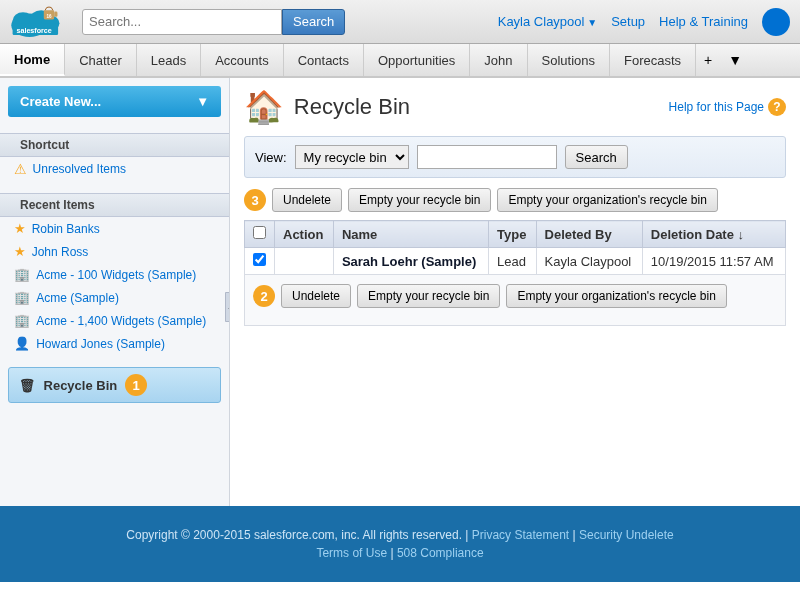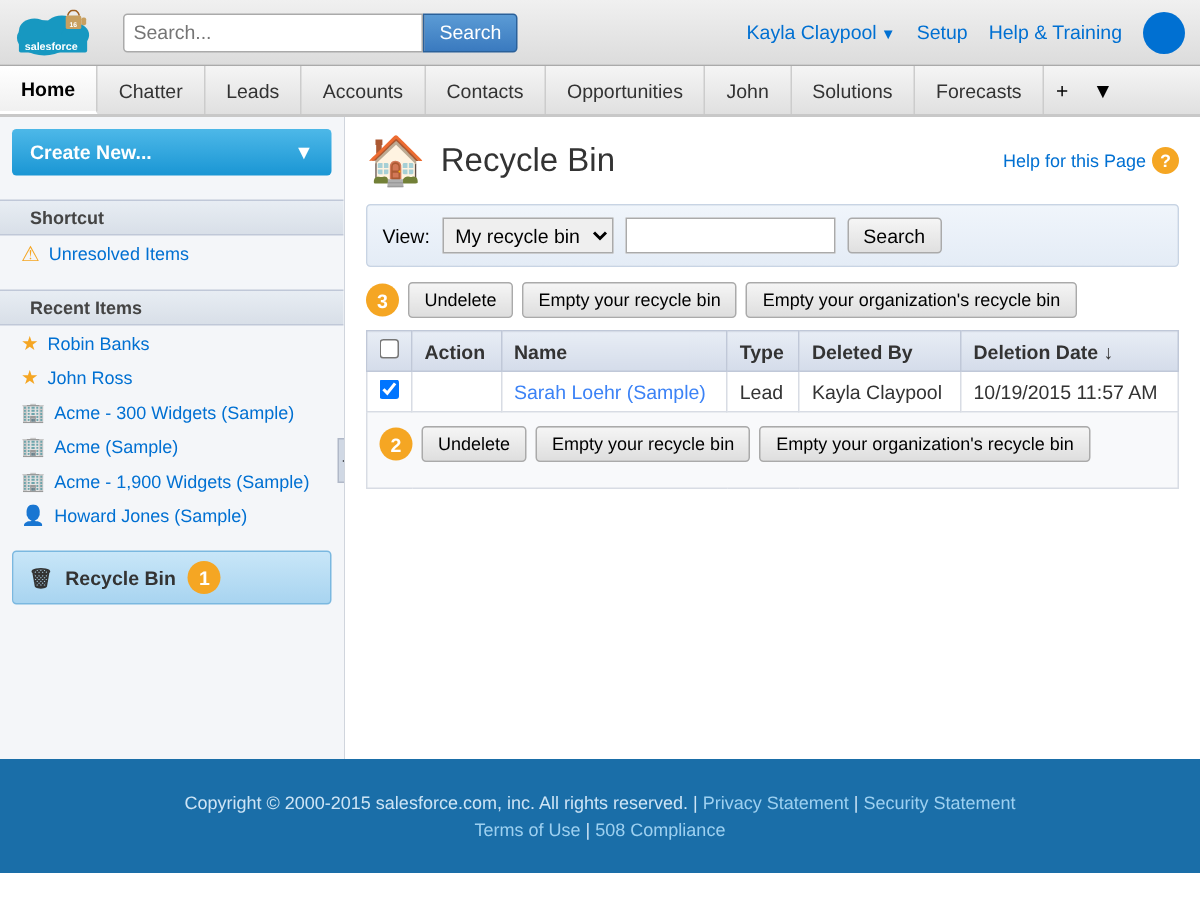--- a/index.html
+++ b/index.html
@@ -313,21 +313,21 @@
       font-weight: bold;
       color: #333;
     }
     #recycle-table td {
       border: 1px solid #d8dce4;
       padding: 5px 8px;
       color: #333;
     }
     #recycle-table tr:nth-child(even) td { background: #f8f9fb; }
     #recycle-table tr:nth-child(odd) td { background: #fff; }
-    .record-link { color: #3b82f6; cursor: pointer; }
+    .record-link { color: #0f172a; cursor: pointer; font-weight: bold; }
 
     
     #footer {
       background: #1a6ea8;
       color: #cde4f5;
       text-align: center;
       padding: 10px;
       font-size: 12px;
       height: 76px;
       display: flex;
@@ -422,29 +422,29 @@
       <div class="sidebar-item">
         <span class="star-icon">★</span>
         <span>Robin Banks</span>
       </div>
       <div class="sidebar-item">
         <span class="star-icon">★</span>
         <span>John Ross</span>
       </div>
       <div class="sidebar-item">
         <span class="img-icon">🏢</span>
-        <span>Acme - 300 Widgets (Sample)</span>
+        <span>Acme - 100 Widgets (Sample)</span>
       </div>
       <div class="sidebar-item">
         <span class="img-icon">🏢</span>
         <span>Acme (Sample)</span>
       </div>
       <div class="sidebar-item">
         <span class="img-icon">🏢</span>
-        <span>Acme - 1,900 Widgets (Sample)</span>
+        <span>Acme - 1,400 Widgets (Sample)</span>
       </div>
       <div class="sidebar-item">
         <span class="img-icon">👤</span>
         <span>Howard Jones (Sample)</span>
       </div>
     </div>
 
     <div id="recycle-bin-sidebar">
       <span>🗑</span>
       <span>Recycle Bin</span>
@@ -525,19 +525,19 @@
       </tbody>
     </table>
 
   </div>
 </div>
 
 <div id="footer">
   <div>
     <span>Copyright © 2000-2015 salesforce.com, inc. All rights reserved.</span>
     | <a>Privacy Statement</a>
-    | <a>Security Statement</a>
+    | <a>Security Undelete</a>
   </div>
   <div>
     <a>Terms of Use</a>
     | <a>508 Compliance</a>
   </div>
 </div>
 
 </body></html>

